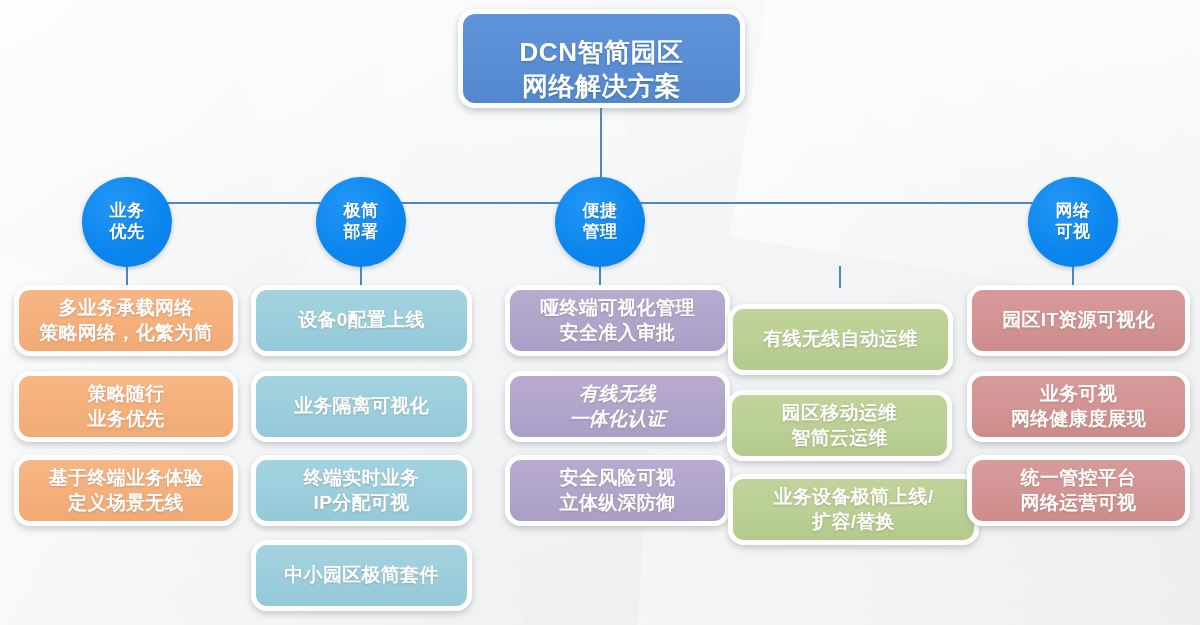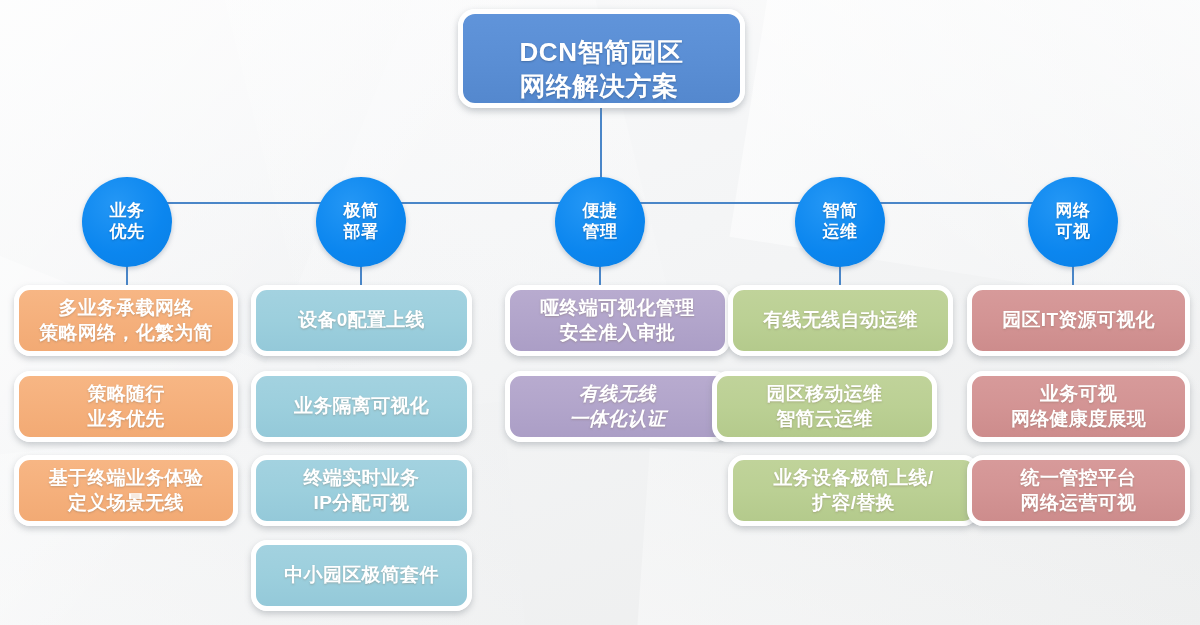--- a/index.html
+++ b/index.html
@@ -81,21 +81,21 @@
     display: flex;
     align-items: center;
     justify-content: center;
     z-index: 3;
   }
   #title-box .title-text {
     color: #ffffff;
     font-size: 26px;
     font-weight: bold;
     line-height: 1.32;
-    text-align: left;
+    text-align: center;
     letter-spacing: 0.5px;
     text-shadow: 0 1px 2px rgba(40,70,110,0.45);
     white-space: pre-line;
     margin-top: 21px;
   }
 
   
   .node-circle {
     position: absolute;
     width: 90px;
@@ -139,21 +139,21 @@
     line-height: 1.30;
     text-align: center;
     letter-spacing: 0.3px;
     text-shadow: 0 1px 2px rgba(120,100,80,0.35);
     white-space: pre-line;
   }
 
   .c-orange { background: linear-gradient(180deg, #f7b684 0%, #f5b07c 50%, #f2aa74 100%); }
   .c-cyan   { background: linear-gradient(180deg, #a3d2e0 0%, #9ccfdd 50%, #94c9d9 100%); }
   .c-purple { background: linear-gradient(180deg, #b8abcf 0%, #b2a5cb 50%, #ab9ec6 100%); margin-left: 16px; }
-  .c-green  { background: linear-gradient(180deg, #c0d39a 0%, #bbd094 50%, #b4ca8c 100%); }
+  .c-green  { background: linear-gradient(180deg, #c0d39a 0%, #bbd094 50%, #b4ca8c 100%); margin-top: 19px; }
   .c-red    { background: linear-gradient(180deg, #d79a9a 0%, #d39494 50%, #cd8c8c 100%); }
 </style>
 </head>
 <body>
 
 <div id="stage">
 
   <div class="facet f1"></div>
   <div class="facet f2"></div>
   <div class="facet f3"></div>
@@ -180,24 +180,20 @@
 优先</div>
   </div>
   <div class="node-circle" style="left:316px; top:177px;">
     <div class="circle-text">极简
 部署</div>
   </div>
   <div class="node-circle" style="left:555px; top:177px;">
     <div class="circle-text">便捷
 管理</div>
   </div>
-  <div class="node-circle" style="left:795px; top:177px;">
-    <div class="circle-text">智简
-运维</div>
-  </div>
   <div class="node-circle" style="left:1028px; top:177px;">
     <div class="circle-text">网络
 可视</div>
   </div>
 
   <div class="item-box c-orange" style="left:14px; top:285px; width:224px; height:71px;">
     <div class="item-text">多业务承载网络
 策略网络，化繁为简</div>
   </div>
   <div class="item-box c-orange" style="left:14px; top:371px; width:224px; height:71px;">
@@ -224,25 +220,29 @@
   </div>
 
   <div class="item-box c-purple" style="left:489px; top:285px; width:225px; height:71px;">
     <div class="item-text">哑终端可视化管理
 安全准入审批</div>
   </div>
   <div class="item-box c-purple" style="left:489px; top:371px; width:225px; height:71px;font-style:italic;">
     <div class="item-text">有线无线
 一体化认证</div>
   </div>
+  <div class="item-box c-purple" style="left:489px; top:455px; width:225px; height:71px;">
+    <div class="item-text">安全风险可视
+立体纵深防御</div>
+  </div>
 
   <div class="item-box c-green" style="left:728px; top:285px; width:225px; height:71px;">
     <div class="item-text">有线无线自动运维</div>
   </div>
-  <div class="item-box c-green" style="left:712px; top:371px; width:225px; height:71px;">
+  <div class="item-box c-green" style="left:727px; top:371px; width:225px; height:71px;">
     <div class="item-text">园区移动运维
 智简云运维</div>
   </div>
   <div class="item-box c-green" style="left:728px; top:455px; width:251px; height:71px;">
     <div class="item-text">业务设备极简上线/
 扩容/替换</div>
   </div>
 
   <div class="item-box c-red" style="left:967px; top:285px; width:223px; height:71px;align-items:center;">
     <div class="item-text">园区IT资源可视化</div>

